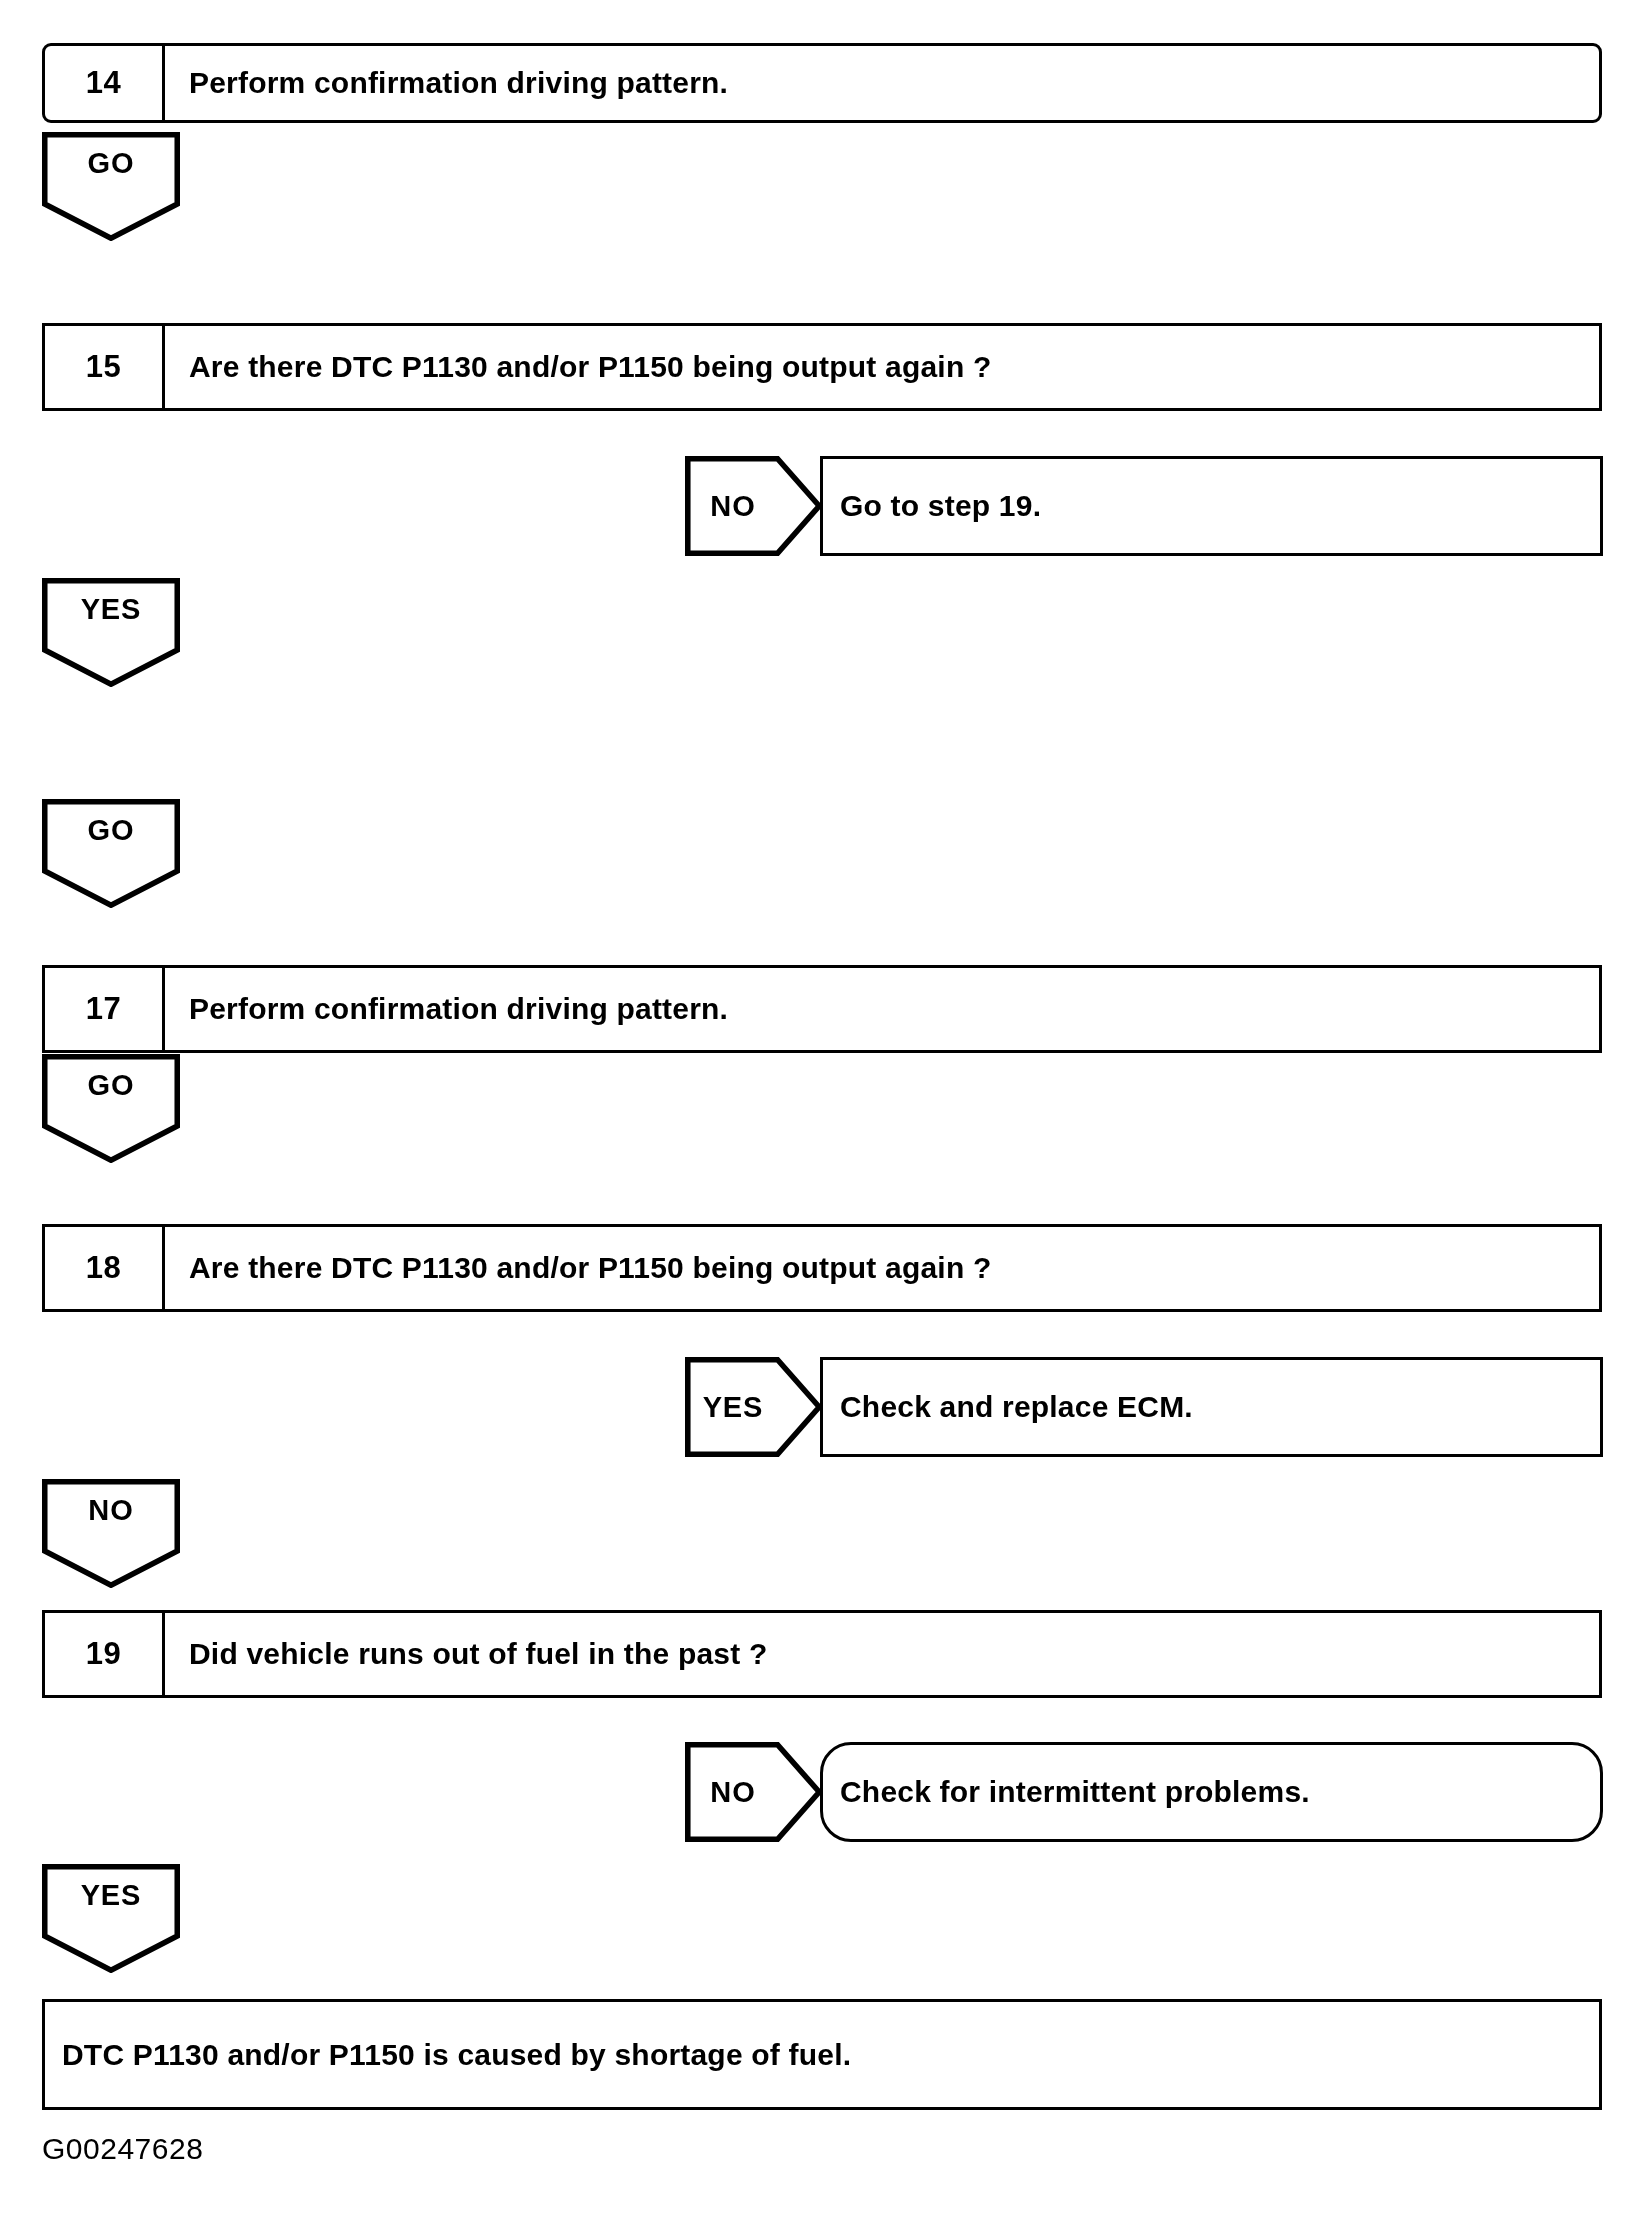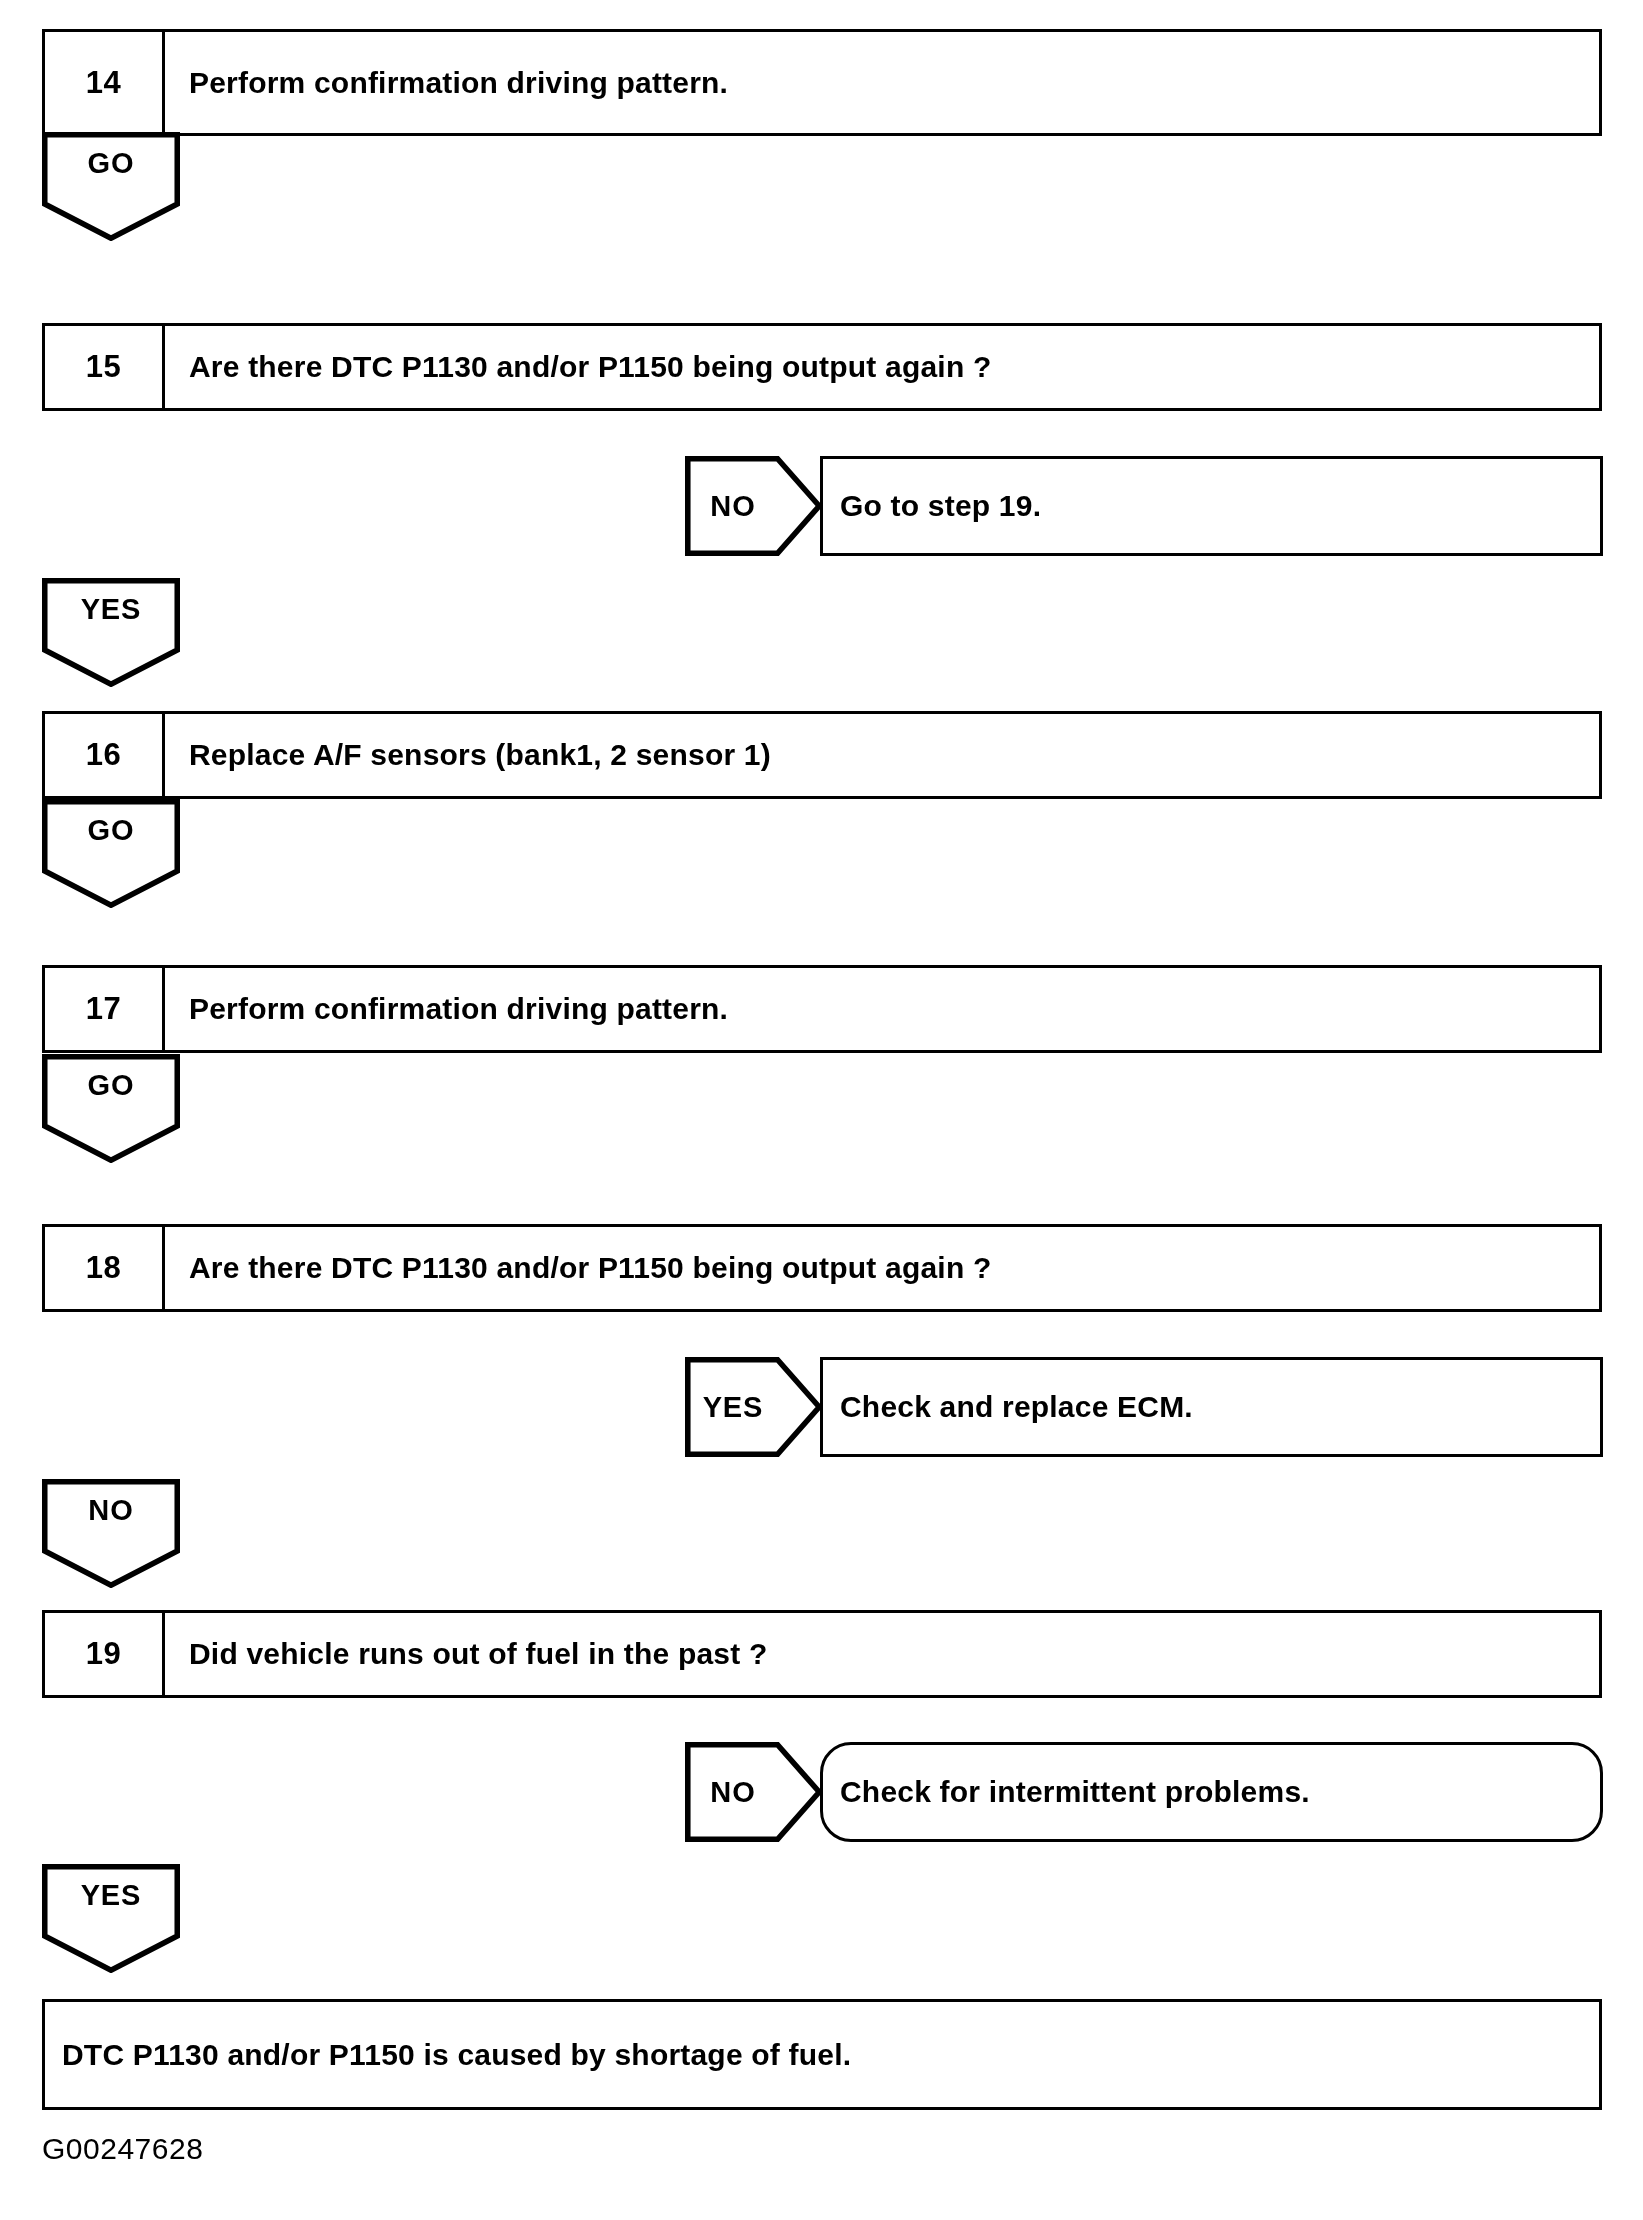--- a/index.html
+++ b/index.html
@@ -130,21 +130,21 @@
     font-weight: normal;
     letter-spacing: 0.5px;
     font-family: "Liberation Sans", sans-serif;
   }
 </style>
 </head>
 <body>
 
 <div id="sheet">
 
-  <div class="step-row" style="left:42px; top:29px; width:1560px; height:107px;">
+  <div class="step-row" style="left:42px; top:43px; width:1560px; height:80px;border-radius:9px;">
     <div class="step-num">14</div>
     <div class="step-text">Perform confirmation driving pattern.</div>
   </div>
 
   <div class="arrow-down" style="left:42px; top:132px; width:138px; height:109px;">
     <svg viewBox="0 0 150 118" preserveAspectRatio="none" aria-hidden="true">
       <polygon points="3,3 147,3 147,78 75,115 3,78" fill="#ffffff" stroke="#000000" stroke-width="6" stroke-linejoin="miter"></polygon>
     </svg>
     <div class="lbl">GO</div>
   </div>
@@ -164,24 +164,20 @@
     <span>Go to step 19.</span>
   </div>
 
   <div class="arrow-down" style="left:42px; top:578px; width:138px; height:109px;">
     <svg viewBox="0 0 150 118" preserveAspectRatio="none" aria-hidden="true">
       <polygon points="3,3 147,3 147,78 75,115 3,78" fill="#ffffff" stroke="#000000" stroke-width="6" stroke-linejoin="miter"></polygon>
     </svg>
     <div class="lbl">YES</div>
   </div>
 
-  <div class="step-row" style="left:42px; top:711px; width:1560px; height:88px;">
-    <div class="step-num">16</div>
-    <div class="step-text">Replace A/F sensors (bank1, 2 sensor 1)</div>
-  </div>
 
   <div class="arrow-down" style="left:42px; top:799px; width:138px; height:109px;">
     <svg viewBox="0 0 150 118" preserveAspectRatio="none" aria-hidden="true">
       <polygon points="3,3 147,3 147,78 75,115 3,78" fill="#ffffff" stroke="#000000" stroke-width="6" stroke-linejoin="miter"></polygon>
     </svg>
     <div class="lbl">GO</div>
   </div>
 
   <div class="step-row" style="left:42px; top:965px; width:1560px; height:88px;">
     <div class="step-num">17</div>

